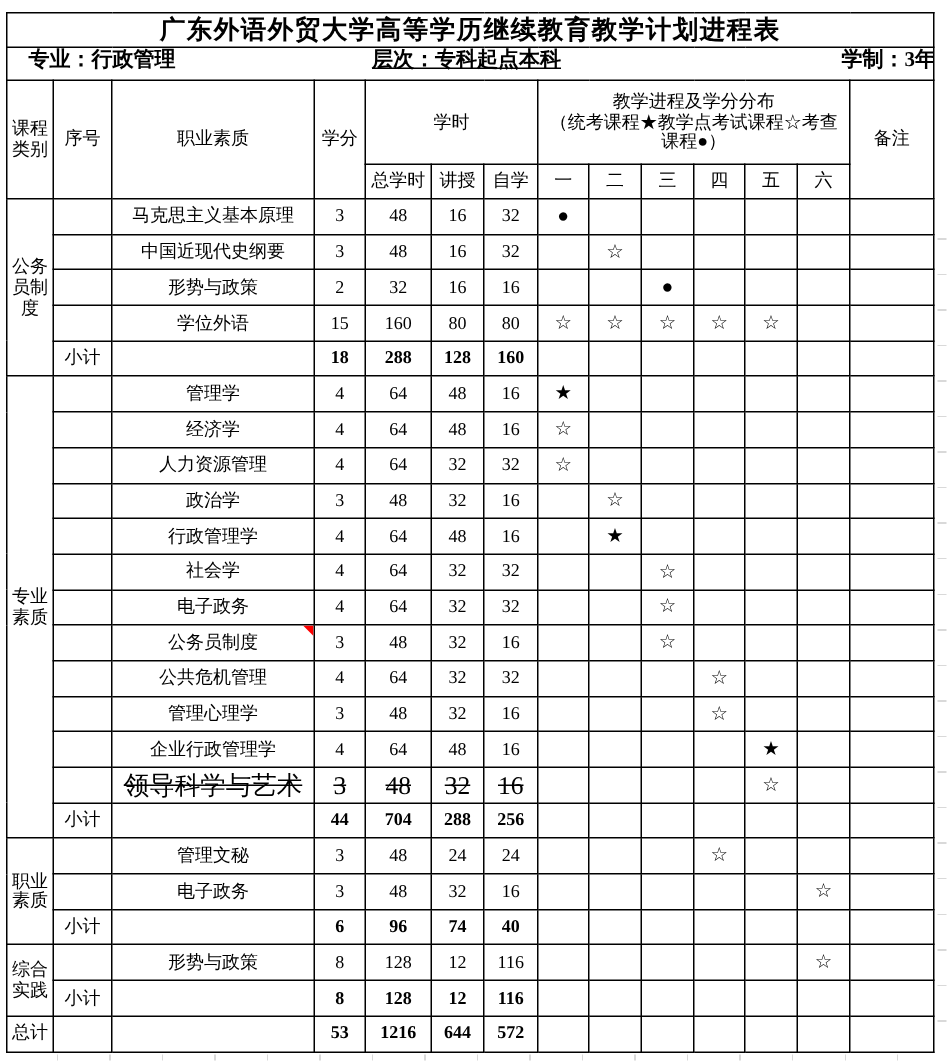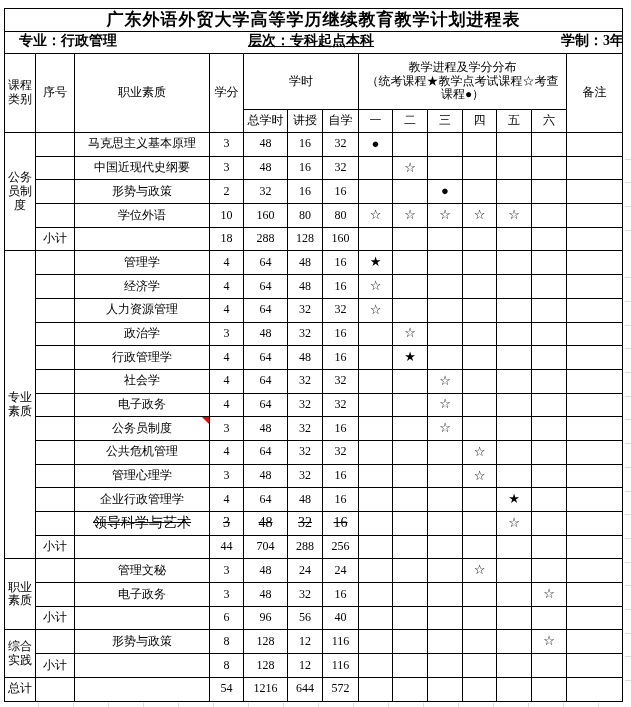--- a/index.html
+++ b/index.html
@@ -10,26 +10,26 @@
   td{border:1px solid #000;text-align:center;vertical-align:middle;padding:0;
      font-size:12px;line-height:1.15;overflow:hidden;word-break:break-all;}
   td.title-cell{height:22px;font-size:17px;font-weight:bold;letter-spacing:1px;}
   td.info-cell{height:21px;border-left:1px solid #000;border-right:1px solid #000;}
   .info-wrap{position:relative;height:21px;font-size:14px;font-weight:bold;text-align:left;}
   .info-item{position:absolute;top:1px;white-space:nowrap;}
   .info-major{left:14px;} .info-level{left:243px;text-decoration:underline;} .info-duration{left:556px;}
   tr.hdr1 td{height:55px;}
   tr.hdr2 td{height:22px;}
   tbody td{height:22.7px;}
-  .b{font-weight:normal;}
+  .b{font-weight:bold;}
   .progress-cell div{padding:0 2px;}
   td.rel{position:relative;}
   .comment-triangle{position:absolute;top:0;right:0;width:0;height:0;
      border-style:solid;border-width:0 7px 7px 0;}
-  td.strike{text-decoration:line-through;font-size:14px;}
+  td.strike{text-decoration:line-through;font-size:17px;}
   .sym{font-size:13px;}
   
   .grid-right{position:absolute;top:136px;left:625px;width:6px;height:566px;
      background:repeating-linear-gradient(to bottom,transparent 0,transparent 22.7px,#d9d9d9 22.7px,#d9d9d9 23.7px);}
   .grid-bottom{position:absolute;left:4px;top:703px;width:620px;height:4px;
      background:repeating-linear-gradient(to right,transparent 0,transparent 34px,#d9d9d9 34px,#d9d9d9 35px);}
 </style>
 </head>
 <body>
 
@@ -131,21 +131,21 @@
           <td class="sym"></td>
           <td class="sym">●</td>
           <td class="sym"></td>
           <td class="sym"></td>
           <td class="sym"></td>
           <td></td>
         </tr>
         <tr>
           <td></td>
           <td class="rel">学位外语</td>
-          <td>10</td>
+          <td>15</td>
           <td>160</td>
           <td>80</td>
           <td>80</td>
           <td class="sym">☆</td>
           <td class="sym">☆</td>
           <td class="sym">☆</td>
           <td class="sym">☆</td>
           <td class="sym">☆</td>
           <td class="sym"></td>
           <td></td>
@@ -390,21 +390,21 @@
           <td class="sym"></td>
           <td class="sym"></td>
           <td class="sym">☆</td>
           <td></td>
         </tr>
         <tr>
           <td>小计</td>
           <td></td>
           <td class="b">6</td>
           <td class="b">96</td>
-          <td class="b">56</td>
+          <td class="b">74</td>
           <td class="b">40</td>
           <td></td>
           <td></td>
           <td></td>
           <td></td>
           <td></td>
           <td></td>
           <td></td>
         </tr>
         <tr>
@@ -435,21 +435,21 @@
           <td></td>
           <td></td>
           <td></td>
           <td></td>
           <td></td>
         </tr>
         <tr>
           <td>总计</td>
           <td></td>
           <td></td>
-          <td class="b">54</td>
+          <td class="b">53</td>
           <td class="b">1216</td>
           <td class="b">644</td>
           <td class="b">572</td>
           <td></td>
           <td></td>
           <td></td>
           <td></td>
           <td></td>
           <td></td>
           <td></td>

